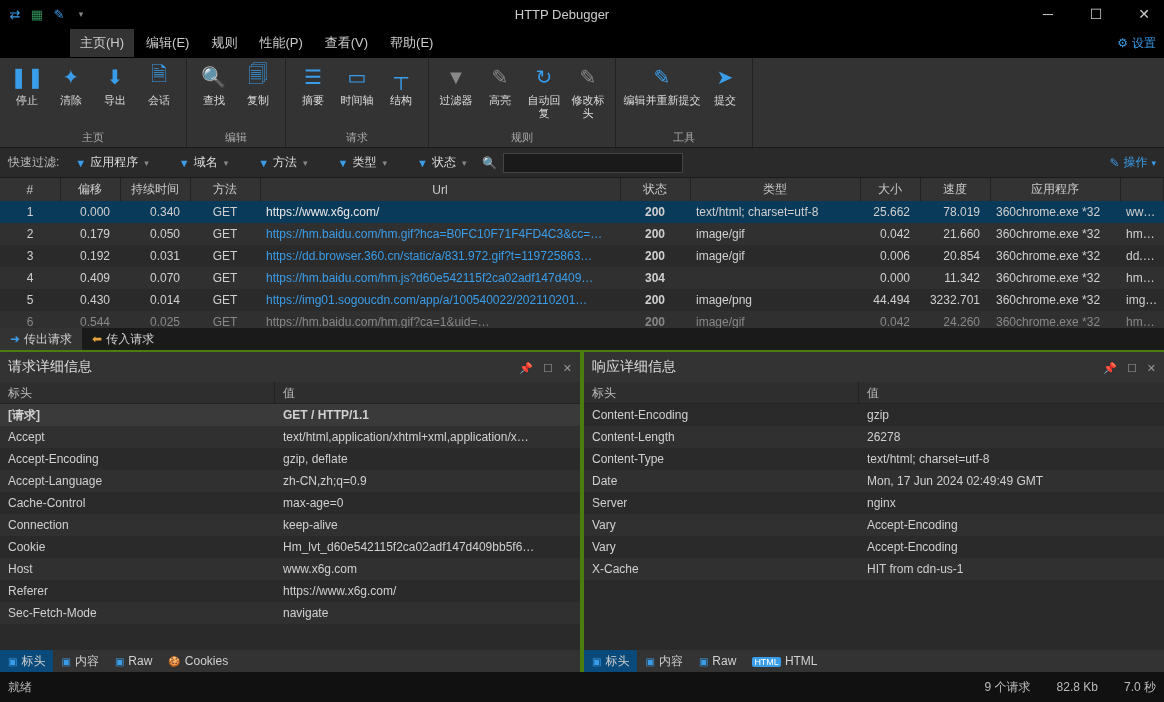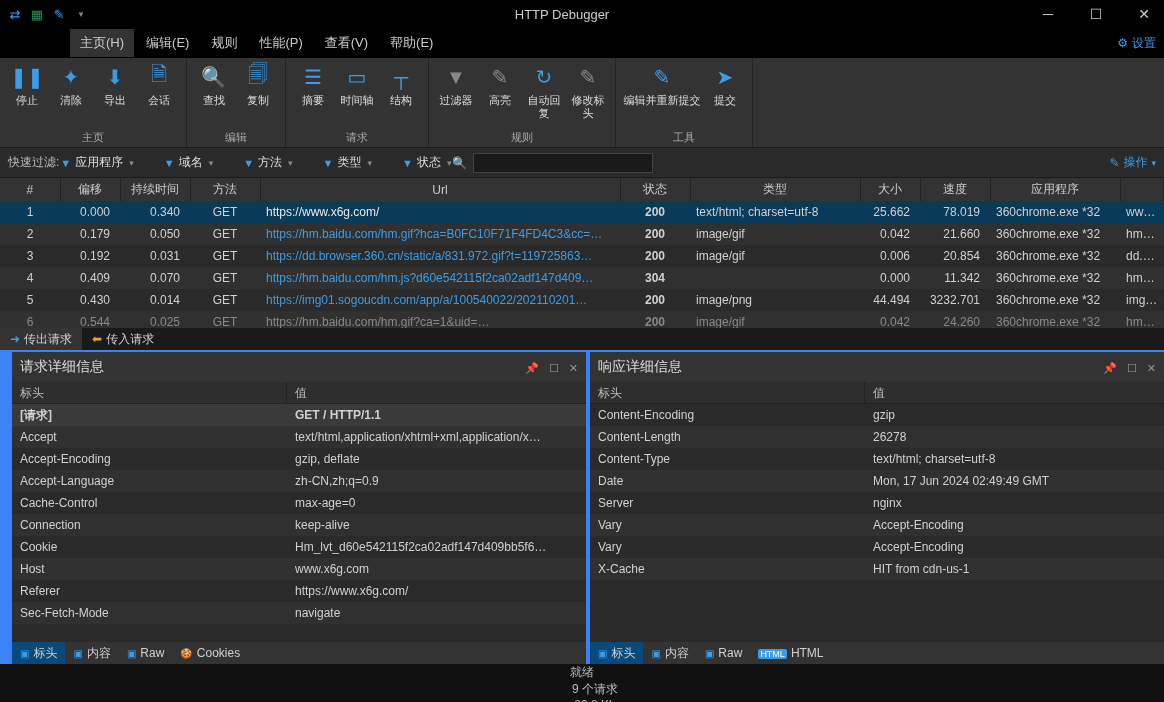--- a/index.html
+++ b/index.html
@@ -20,21 +20,21 @@
 
 .ribbon { background: #333; display: flex; height: 90px; border-bottom: 1px solid #1a1a1a; }
 .ribgroup { display: flex; flex-direction: column; border-right: 1px solid #222; padding: 4px 6px 2px; }
 .ribbtns { display: flex; gap: 2px; flex: 1; }
 .ribbtn { display: flex; flex-direction: column; align-items: center; justify-content: flex-start; width: 42px; padding-top: 2px; cursor: default; }
 .ribbtn.wide { width: 80px; }
 .ribbtn .ico { width: 26px; height: 26px; display: flex; align-items: center; justify-content: center; margin-bottom: 4px; font-size: 20px; }
 .ribbtn .lbl { font-size: 11px; text-align: center; line-height: 13px; color: #ddd; }
 .ribgrplbl { text-align: center; font-size: 11px; color: #aaa; padding-top: 2px; }
 
-.filterbar { height: 30px; background: #2a2a2a; display: flex; align-items: center; padding: 0 8px; gap: 1px; border-bottom: 1px solid #1a1a1a; }
+.filterbar { height: 30px; background: #2a2a2a; display: flex; align-items: center; padding: 0 8px; gap: 16px; border-bottom: 1px solid #1a1a1a; }
 .filterbar .fblbl { color: #bbb; font-size: 12px; }
 .filterbar .fbfilter { display: flex; align-items: center; gap: 4px; color: #ddd; cursor: default; font-size: 12px; }
 .filterbar .fbfilter .funnel { color: #3a9de9; font-size: 11px; }
 .filterbar .fbfilter .caret { font-size: 9px; color: #888; margin-left: 2px; }
 .filterbar .fbspacer { flex: 1; }
 .filterbar .searchbox { display:flex; align-items:center; gap:6px; }
 .filterbar .searchbox input { background: #1a1a1a; border: 1px solid #444; color: #ccc; height: 20px; width: 180px; padding: 0 4px; }
 .filterbar .ops { color: #3a9de9; display:flex; align-items:center; gap:4px; }
 
 .grid { flex: 0 0 150px; overflow: hidden; background: #2a2a2a; }
@@ -47,41 +47,41 @@
 .grid td.num { text-align: right; padding-right: 10px; }
 .grid td.ctr { text-align: center; }
 .grid td.link { color: #3a9de9; }
 .grid td.white { color: #e8e8e8; }
 .grid td.dim { color: #888; }
 
 .tabstrip { height: 22px; background: #1a1a1a; display: flex; align-items: stretch; }
 .tabstrip .tab { padding: 3px 10px; font-size: 12px; display:flex; align-items:center; gap:4px; cursor: default; }
 .tabstrip .tab.active { background: #333; }
 
-.panels { flex: 1; display: flex; gap: 4px; background: #3b82f6; padding: 2px 0 0 12px; overflow: hidden; }
+.panels { flex: 1; display: flex; gap: 4px; background: #4d7c0f; padding: 2px 0 0 0; overflow: hidden; }
 .panel { flex: 1; display: flex; flex-direction: column; background: #2a2a2a; overflow: hidden; }
 .panel .phead { height: 30px; background: #333; display: flex; align-items: center; padding: 0 8px; font-size: 14px; color: #ddd; }
 .panel .phead .spacer { flex: 1; }
 .panel .phead .pbtns span { color: #999; margin-left: 6px; font-size: 11px; cursor:default; }
 .panel .pcols { height: 22px; background: #2e2e2e; display: flex; border-bottom: 1px solid #222; }
 .panel .pcols div { padding: 3px 8px; font-size: 12px; color: #bbb; }
 .panel .pcols div:first-child { width: 275px; border-right: 1px solid #222; }
 .panel .pbody { flex: 1; overflow-y: auto; }
 .panel .prow { display: flex; height: 22px; align-items: center; font-size: 12px; }
 .panel .prow:nth-child(odd) { background: #2a2a2a; }
 .panel .prow:nth-child(even) { background: #303030; }
 .panel .prow.hl { background: #3a3a3a; font-weight: bold; }
 .panel .prow .k { width: 275px; padding: 0 8px; overflow: hidden; text-overflow: ellipsis; white-space: nowrap; }
 .panel .prow .v { flex: 1; padding: 0 8px; overflow: hidden; text-overflow: ellipsis; white-space: nowrap; }
 .panel .ptabs { height: 22px; background: #333; display: flex; align-items: stretch; }
 .panel .ptabs .pt { padding: 3px 8px; display:flex; align-items:center; gap:4px; font-size: 12px; cursor:default; }
 .panel .ptabs .pt.active { background: #0a4a7a; }
 .panel .ptabs .pt .ico { font-size: 10px; }
 
-.statusbar { height: 38px; background: #111; display: flex; align-items: center; padding: 0 8px; font-size: 12px; color: #bbb; flex-direction: column; }
+.statusbar { height: 30px; background: #111; display: flex; align-items: center; padding: 0 8px; font-size: 12px; color: #bbb; }
 .statusbar .spacer { flex: 1; }
 .statusbar .sseg { margin-left: 26px; }
 </style>
 </head>
 <body>
 
 <div class="titlebar">
   <div class="qat">
     <span style="color:#3a9de9">⇄</span>
     <span style="color:#2e8b57">▦</span>

